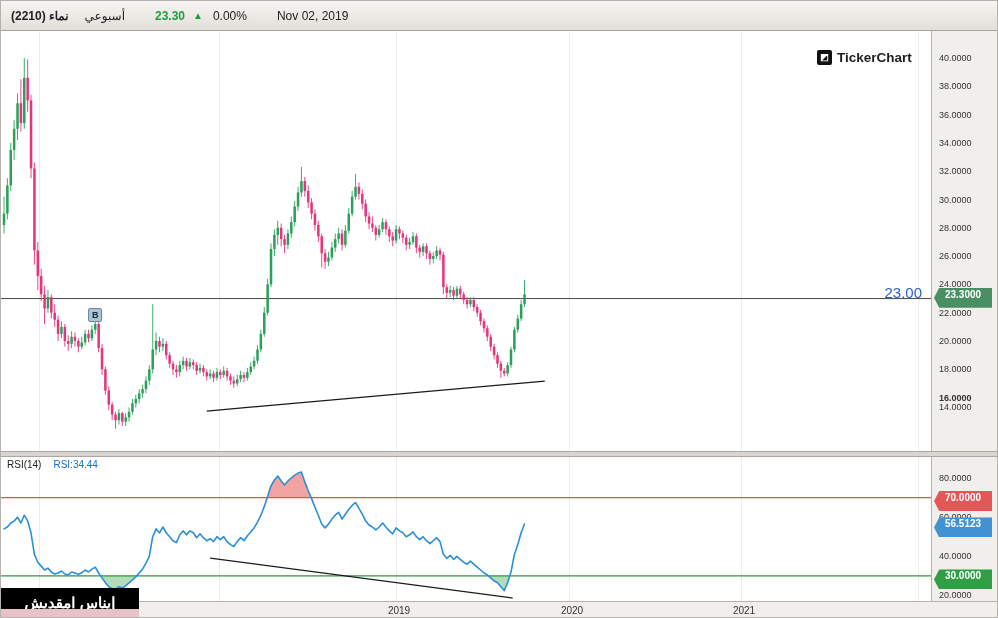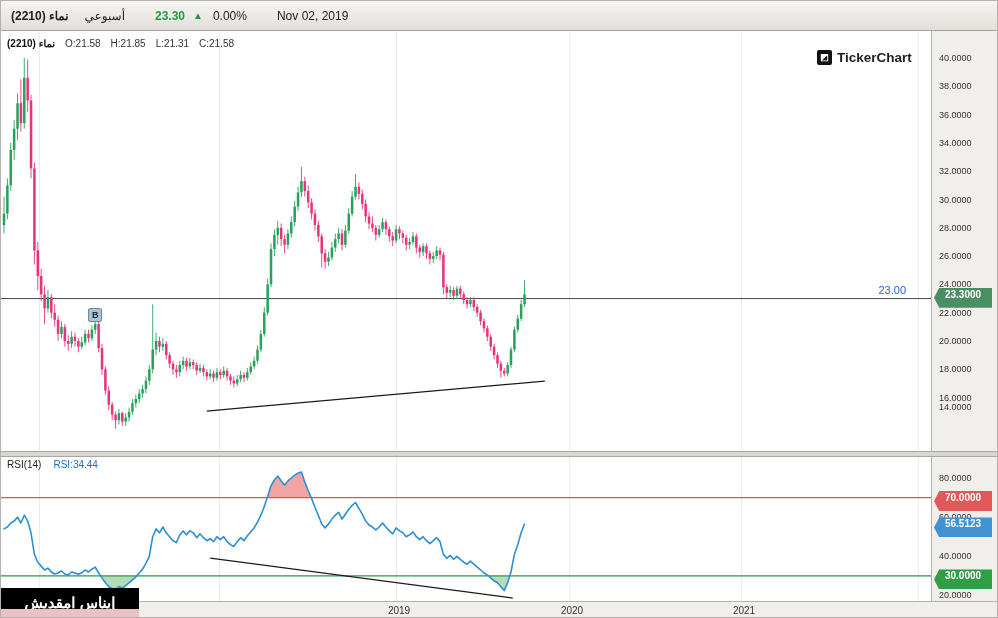--- a/index.html
+++ b/index.html
@@ -15,21 +15,21 @@
   .toolbar .pct{margin-left:-6px;}
   .toolbar .date{margin-left:14px;}
   .chart{position:absolute;left:0;top:30px;width:998px;height:588px;}
   #chart-svg{position:absolute;left:0;top:0;}
   .ohlc{position:absolute;left:6px;top:7px;font-size:10px;color:#333;display:flex;gap:10px;z-index:2;white-space:nowrap;}
   .ohlc .inst{font-weight:bold;color:#111;}
   .logo{position:absolute;left:816px;top:19px;display:flex;align-items:center;gap:5px;
         font-weight:bold;font-size:13.5px;color:#1d1d1d;z-index:2;}
   .logo-icon{width:15px;height:15px;background:#111;color:#fff;display:inline-flex;align-items:center;
              justify-content:center;font-size:9px;border-radius:2px;line-height:15px;}
-  .hline-label{position:absolute;right:93px;top:253px;font-size:11px;color:#2b62c9;z-index:2;}
+  .hline-label{position:absolute;right:77px;top:253px;font-size:15px;color:#2b62c9;z-index:2;}
   .bmark{position:absolute;width:14px;height:14px;background:#aac4d4;border:1px solid #6d8a9c;
          font-size:9px;font-weight:bold;color:#122a3a;text-align:center;line-height:12px;
          z-index:2;box-sizing:border-box;border-radius:2px;}
   .rsi-hdr{position:absolute;left:6px;top:428px;font-size:10px;color:#222;display:flex;gap:12px;z-index:4;}
   .rsi-val{color:#1a6fc4;}
   .watermark{position:absolute;left:0;top:557px;width:138px;height:29px;background:#000;color:#fff;
              font-size:15px;font-weight:bold;display:flex;align-items:center;justify-content:center;z-index:6;}
   .watermark-strip{position:absolute;left:0;top:578px;width:138px;height:10px;background:#e9c2c8;z-index:6;}
   .separator{position:absolute;left:0;top:450px;width:998px;height:6px;background:#d9d6d1;
              border-top:1px solid #aaa7a2;border-bottom:1px solid #aaa7a2;box-sizing:border-box;z-index:3;}
@@ -378,27 +378,20 @@
         <rect x="515.51" y="317.64300000000003" width="2.5" height="11.036999999999978" fill="#2aa05a"></rect>
         <line x1="520.14" y1="298.96500000000003" x2="520.14" y2="320.19000000000005" stroke="#2aa05a" stroke-width="0.9"></line>
         <rect x="518.89" y="303.21" width="2.5" height="14.43300000000005" fill="#2aa05a"></rect>
         <line x1="523.52" y1="279.155" x2="523.52" y2="306.04" stroke="#2aa05a" stroke-width="0.9"></line>
         <rect x="522.27" y="293.305" width="2.5" height="9.904999999999973" fill="#2aa05a"></rect>
         <polyline points="3.0,527.9 6.4,526.0 9.8,522.0 13.1,520.1 16.5,516.2 19.9,522.0 23.3,514.2 26.7,520.1 30.0,531.8 33.4,553.4 36.8,561.2 40.2,565.1 43.6,569.0 46.9,567.1 50.3,571.0 53.7,573.0 57.1,572.0 60.5,570.0 63.8,573.0 67.2,573.9 70.6,571.0 74.0,572.0 77.4,573.3 80.7,571.8 84.1,569.0 87.5,571.0 90.9,568.1 94.3,566.1 97.6,572.0 101.0,576.9 104.4,581.8 107.8,585.7 111.2,587.6 114.5,588.6 117.9,585.7 121.3,587.1 124.7,584.7 128.1,581.8 131.4,578.8 134.8,575.9 138.2,572.0 141.6,568.1 145.0,562.2 148.3,555.3 151.7,535.7 155.1,527.9 158.5,531.8 161.9,526.0 165.2,531.8 168.6,535.7 172.0,539.7 175.4,541.6 178.8,533.8 182.1,529.9 185.5,533.8 188.9,529.9 192.3,531.8 195.7,536.7 199.0,532.8 202.4,536.7 205.8,539.7 209.2,537.7 212.6,540.6 215.9,535.7 219.3,538.7 222.7,535.7 226.1,540.6 229.5,543.6 232.8,545.5 236.2,540.6 239.6,536.7 243.0,539.7 246.4,534.8 249.7,530.9 253.1,526.9 256.5,521.1 259.9,514.2 263.3,505.4 266.6,495.6 270.0,484.8 273.4,479.0 276.8,475.0 280.2,479.9 283.5,483.9 286.9,479.9 290.3,477.0 293.7,474.1 297.1,472.1 300.4,471.1 303.8,480.9 307.2,489.7 310.6,497.6 314.0,506.4 317.3,514.2 320.7,523.0 324.1,526.9 327.5,523.0 330.9,518.1 334.2,514.2 337.6,511.3 341.0,518.1 344.4,513.2 347.8,508.3 351.1,504.4 354.5,501.5 357.9,507.4 361.3,513.2 364.7,520.1 368.0,524.0 371.4,526.0 374.8,528.9 378.2,526.0 381.6,522.0 384.9,526.0 388.3,529.9 391.7,532.8 395.1,526.9 398.5,529.9 401.8,531.8 405.2,535.7 408.6,533.8 412.0,530.9 415.4,535.7 418.7,538.7 422.1,535.7 425.5,539.7 428.9,542.6 432.3,539.7 435.6,536.7 439.0,540.6 442.4,553.4 445.8,557.3 449.2,554.4 452.5,558.3 455.9,555.3 459.3,558.3 462.7,561.2 466.1,563.2 469.4,560.2 472.8,563.2 476.2,566.1 479.6,569.0 483.0,572.0 486.3,573.9 489.7,576.9 493.1,579.8 496.5,581.8 499.9,585.7 503.2,589.6 506.6,581.8 510.0,571.0 513.4,553.4 516.8,543.6 520.1,531.8 523.5,523.0" fill="none" stroke="#2b8fd6" stroke-width="1.6" stroke-linejoin="round" stroke-linecap="round"></polyline>
         <line x1="205.79999999999998" y1="410.0425" x2="543.8" y2="380.04449999999997" stroke="#1a1a1a" stroke-width="1.3"></line>
         <line x1="209.18" y1="557.09447" x2="511.69" y2="597.04379" stroke="#1a1a1a" stroke-width="1.3"></line>
       </svg>
 
-    <div class="ohlc">
-      <span class="inst">نماء (2210)</span>
-      <span>O:21.58</span>
-      <span>H:21.85</span>
-      <span>L:21.31</span>
-      <span>C:21.58</span>
-    </div>
 
     <div class="logo">
       <span class="logo-icon">◩</span>
       <span>TickerChart</span>
     </div>
 
     <div class="hline-label">23.00</div>
 
     <div class="bmark" id="bmark" style="left: 87.26px; top: 277.455px;">B</div>
 
@@ -418,21 +411,21 @@
       <div class="tick" style="top: 78.6px;">36.0000</div>
       <div class="tick" style="top: 106.9px;">34.0000</div>
       <div class="tick" style="top: 135.2px;">32.0000</div>
       <div class="tick" style="top: 163.5px;">30.0000</div>
       <div class="tick" style="top: 191.8px;">28.0000</div>
       <div class="tick" style="top: 220.1px;">26.0000</div>
       <div class="tick" style="top: 248.4px;">24.0000</div>
       <div class="tick" style="top: 276.7px;">22.0000</div>
       <div class="tick" style="top: 305px;">20.0000</div>
       <div class="tick" style="top: 333.3px;">18.0000</div>
-      <div class="tick" style="top: 361.6px;">16.0000</div>
+      <div class="tick" style="top: 361.6px; font-weight: bold;">16.0000</div>
       <div class="tick" style="top: 371px;">14.0000</div>
       <div class="tick" style="top: 442px;">80.0000</div>
       <div class="tick" style="top: 481.166px;">60.0000</div>
       <div class="tick" style="top: 520.332px;">40.0000</div>
       <div class="tick" style="top: 559.498px;">20.0000</div>
       <div class="badge" style="top: 256.805px; background: rgb(74, 142, 99);">23.3000</div>
       <div class="badge" style="top: 460.083px; background: rgb(226, 87, 87);">70.0000</div>
       <div class="badge" style="top: 486.496px; background: rgb(64, 146, 210);">56.5123</div>
       <div class="badge" style="top: 538.415px; background: rgb(47, 158, 68);">30.0000</div>
     </div>

